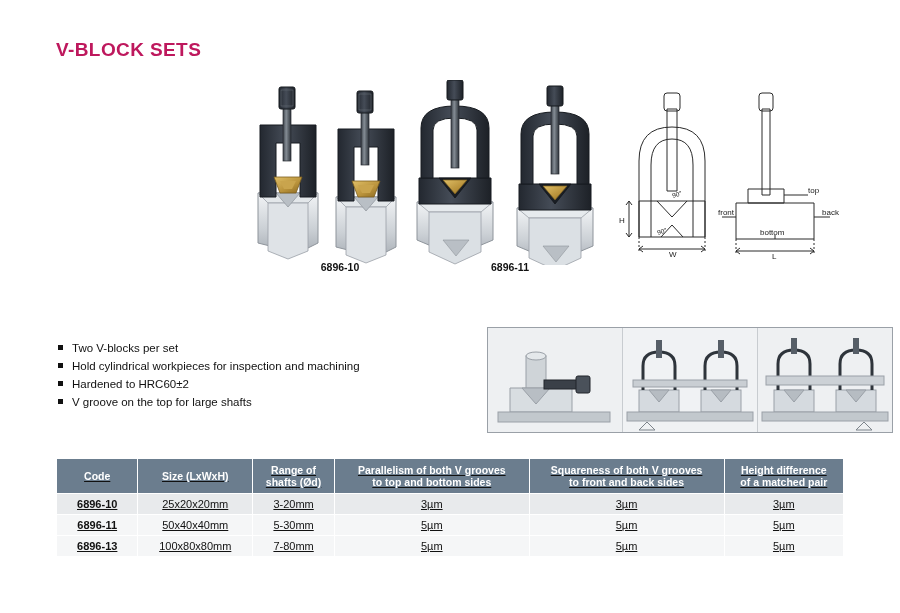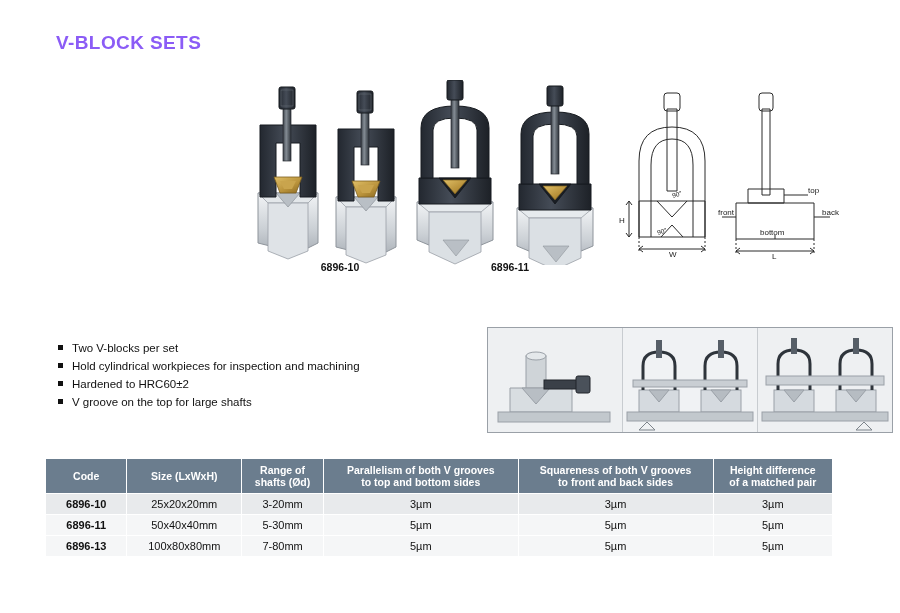--- a/index.html
+++ b/index.html
@@ -11,25 +11,25 @@
     height: 613px;
     background: #ffffff;
     font-family: "Liberation Sans", sans-serif;
     color: #111;
     position: relative;
     overflow: hidden;
   }
   .page-title {
     position: absolute;
     left: 56px;
-    top: 32px;
+    top: 39px;
     font-size: 19px;
     font-weight: bold;
     letter-spacing: 0.4px;
-    color: #8b5cf6;
+    color: #be185d;
   }
 
   
   .illus {
     position: absolute;
     left: 200px;
     top: 75px;
     width: 660px;
     height: 215px;
   }
@@ -87,25 +87,26 @@
     position: relative;
     border-right: 1px solid #c8ccd0;
     background: linear-gradient(180deg,#f7f8f9 0%, #e6e9ec 100%);
     overflow: hidden;
   }
   .photo-cell:last-child { border-right: none; }
 
   
   .tbl {
     position: absolute;
-    left: 45px;
+    left: 56px;
     top: 458px;
     width: 788px;
     border-collapse: collapse;
     font-size: 11px;
+    text-decoration: underline;
   }
   .tbl th {
     background: #6b7d8e;
     color: #ffffff;
     font-size: 10.5px;
     font-weight: bold;
     text-align: center;
     padding: 5px 4px;
     border: 1px solid #ffffff;
     line-height: 12px;

